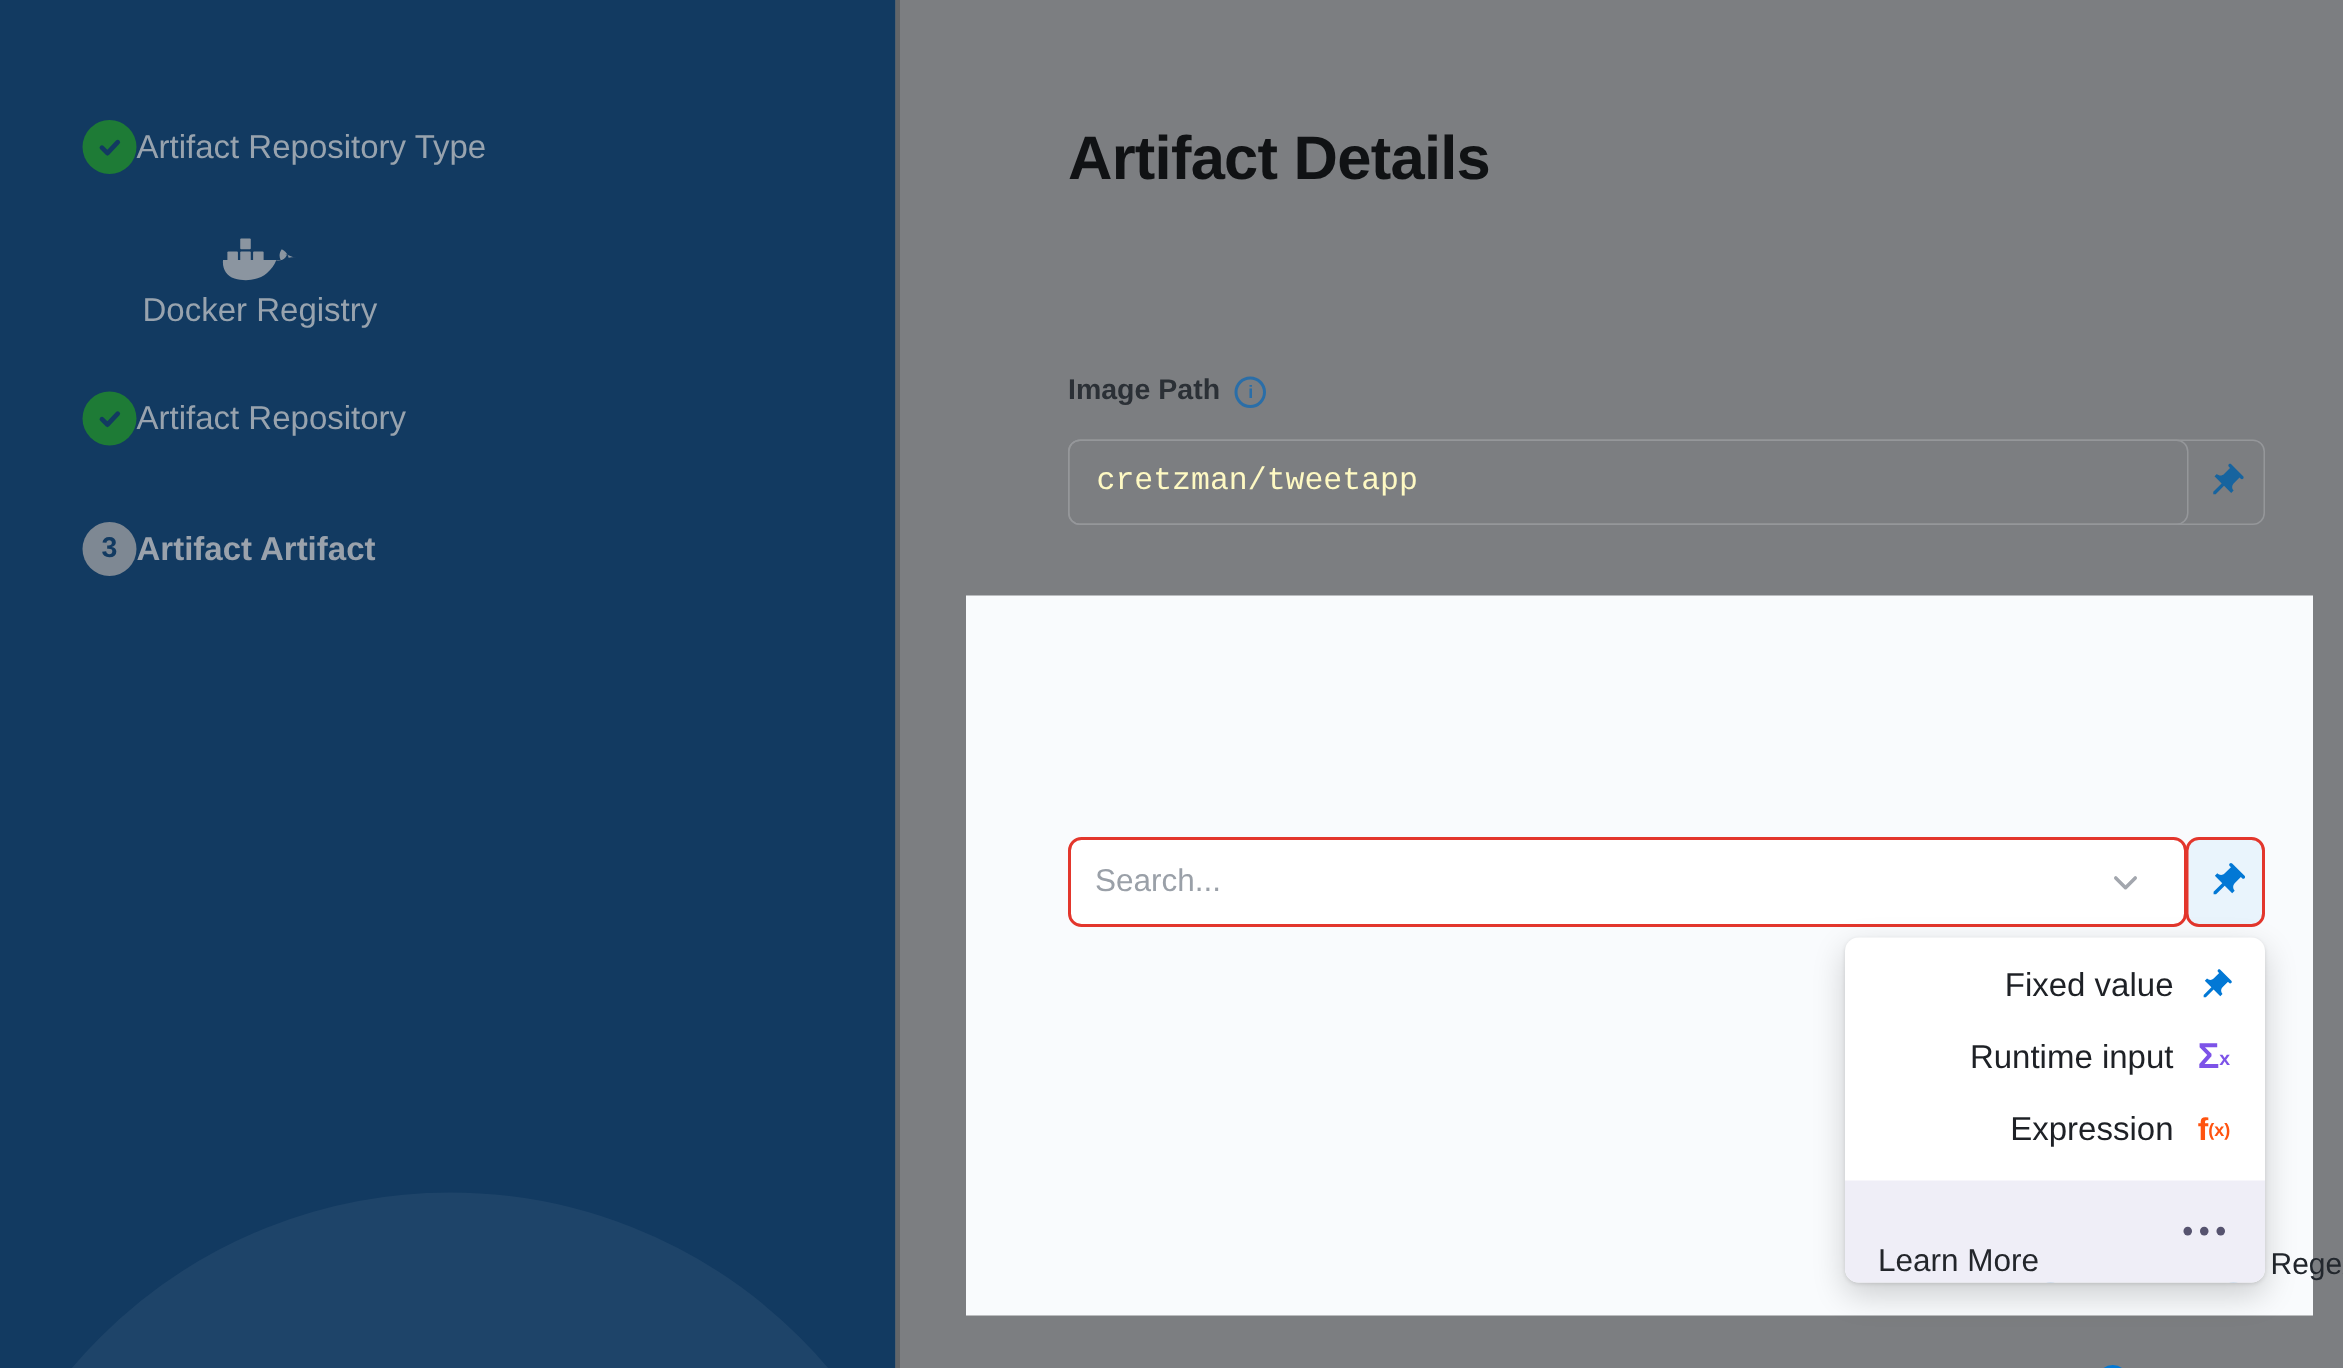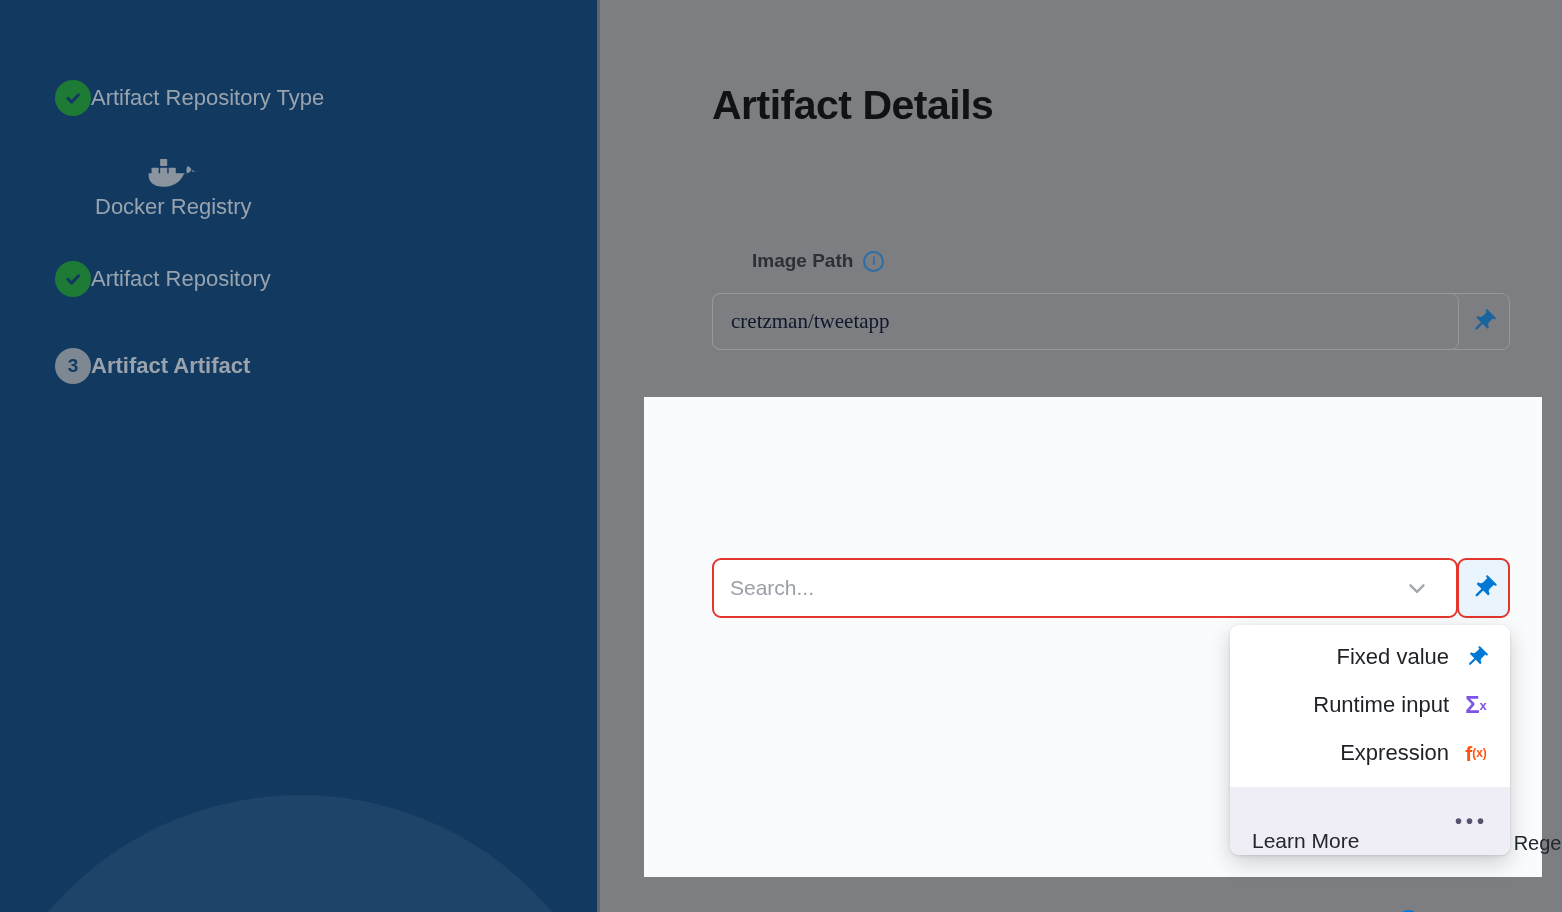--- a/index.html
+++ b/index.html
@@ -25,22 +25,22 @@
   .field-label{position:absolute;display:flex;align-items:center;gap:10px;font-size:19px;font-weight:600;color:#2b3036;}
   .info-badge{width:21px;height:21px;border:2px solid;border-radius:50%;box-sizing:border-box;
               display:inline-flex;align-items:center;justify-content:center;
               font-size:12px;font-weight:700;line-height:1;}
   .info-dim{color:#2a6ea8;}
   .info-bright{color:#0278d5;}
   .input-group-dim{position:absolute;left:712px;top:293px;width:798px;height:57px;
                    border:1px solid #95979a;border-radius:8px;box-sizing:border-box;}
   .input-dim{position:absolute;left:-1px;top:-1px;width:747px;height:57px;box-sizing:border-box;
              border:1px solid #95979a;border-radius:8px;background:transparent;
-             padding:0 18px;font-size:21px;color:#0f172a;outline:none;
-             font-family:Liberation Serif, serif;}
+             padding:0 18px;font-size:21px;color:#fef9c3;outline:none;
+             font-family:Liberation Mono, monospace;}
   .pin-slot-dim{position:absolute;right:0;top:0;width:52px;height:55px;
                 display:flex;align-items:center;justify-content:center;color:#17649f;cursor:pointer;}
   
   .panel{position:absolute;left:644px;top:397px;width:898px;height:480px;background:#f9fbfd;}
   .radio-row{position:absolute;left:712px;top:435px;display:flex;align-items:center;gap:36px;}
   .radio-opt{display:flex;align-items:center;gap:14px;font-size:20px;color:#22272d;cursor:pointer;}
   .radio{width:22px;height:22px;border-radius:50%;background:#fff;box-sizing:border-box;flex:none;}
   .radio.sel{border:6.5px solid #0278d5;}
   .radio.unsel{border:2.5px solid #0b8ce0;}
   .tag-label-row{left:712px;top:512px;color:#22272d;font-weight:700;}
@@ -111,21 +111,21 @@
 
   <div class="step current" style="left:55px;top:348px;">
     <span class="step-icon num">3</span>
     <span class="label">Artifact Artifact</span>
   </div>
 </div>
 <div class="divider"></div>
 
 <div class="title">Artifact Details</div>
 
-<div class="field-label" style="left:752px;top:250px;">
+<div class="field-label" style="left:712px;top:250px;">
   <span>Image Path</span>
   <span class="info-badge info-dim">i</span>
 </div>
 
 <div class="input-group-dim">
   <input class="input-dim" type="text" value="cretzman/tweetapp" style="">
   <span class="pin-slot-dim">
     <svg width="27" height="27" viewBox="0 0 24 24" fill="currentColor">
       <path transform="rotate(45 12 12)" d="M16 9V4h1c.55 0 1-.45 1-1s-.45-1-1-1H7c-.55 0-1 .45-1 1s.45 1 1 1h1v5c0 1.66-1.34 3-3 3v2h5.97v7l1 1 1-1v-7H19v-2c-1.66 0-3-1.34-3-3z"></path>
     </svg>

